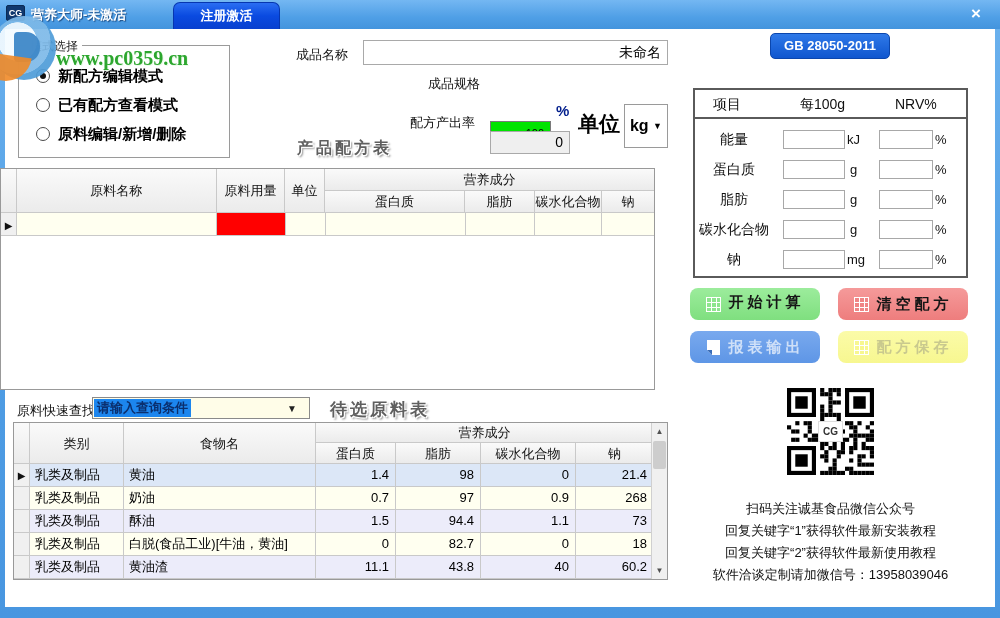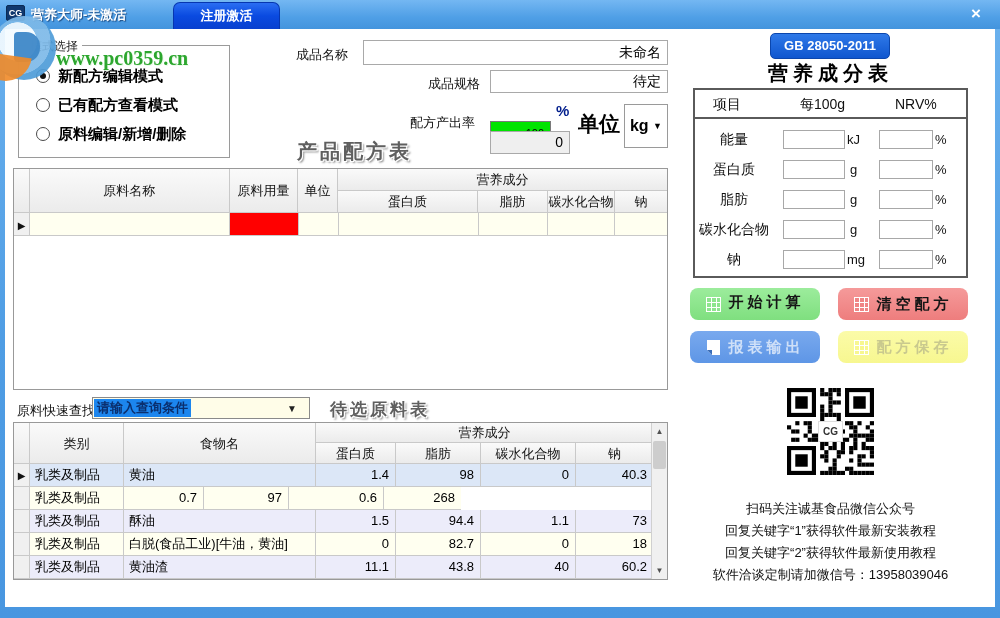--- a/index.html
+++ b/index.html
@@ -42,21 +42,21 @@
   .groupbox-title{left:26px;top:38px;background:#fff;padding:0 4px;font-size:12px;color:#222;}
   .radio-row{left:36px;height:22px;cursor:pointer;}
   .radio-circle{position:absolute;left:0;top:3px;width:14px;height:14px;border-radius:50%;
     border:1px solid #4a4a4a;background:#fff;}
   .radio-dot{position:absolute;left:3px;top:3px;width:6px;height:6px;border-radius:50%;background:#111;display:none;}
   .radio-row.on .radio-dot{display:block;}
   .radio-label{position:absolute;left:22px;top:1px;font-size:15px;font-weight:bold;white-space:nowrap;}
   
   .frm-label{color:#111;font-size:13px;}
   .txt{border:1px solid #a9a9a9;background:#fff;text-align:right;padding:0 6px;font-size:14px;line-height:23px;overflow:hidden;}
-  .caption-art{font-size:20px;font-weight:bold;letter-spacing:3px;color:#5f5f5f;white-space:nowrap;
+  .caption-art{font-size:16px;font-weight:bold;letter-spacing:3px;color:#5f5f5f;white-space:nowrap;
     text-shadow:-1px -1px 0 #fff,1px -1px 0 #fff,-1px 1px 0 #fff,1px 1px 0 #fff,2px 2px 2px #8a8a8a;}
   .unit-combo{left:624px;top:104px;width:44px;height:44px;border:1px solid #9a9a9a;background:#fff;
     font-size:16px;font-weight:bold;text-align:center;line-height:42px;cursor:pointer;}
   .unit-combo .arr{font-size:9px;vertical-align:2px;}
   
   .grid{border:1px solid #999;background:#fff;overflow:hidden;}
   .g-row{display:flex;}
   .g-cell{border-right:1px solid #c9c9c9;border-bottom:1px solid #c9c9c9;overflow:hidden;white-space:nowrap;}
   .g-head{background:linear-gradient(180deg,#fafafa,#ebebeb);text-align:center;color:#111;}
   .num{text-align:right;padding-right:6px;}
@@ -127,36 +127,35 @@
   </div>
   <div class="abs radio-row" id="radio2" style="top:124px;width:180px;">
     <span class="radio-circle"></span>
     <span class="radio-label">原料编辑/新增/删除</span>
   </div>
 
   <div class="abs frm-label" style="left:296px;top:46px;">成品名称</div>
   <div class="abs txt" style="left:363px;top:40px;width:305px;height:25px;">未命名</div>
 
   <div class="abs frm-label" style="left:428px;top:75px;">成品规格</div>
-  <div class="abs txt" style="left:490px;top:70px;width:178px;height:23px;line-height:21px;">待定</div>
 
   <div class="abs frm-label" style="left:410px;top:105px;margin-top:9px;">配方产出率</div>
   <div class="abs txt" style="left:490px;top:100px;width:61px;height:24px;line-height:22px;background:#00e400;border-color:#7a7a7a;font-size:11px;margin-top:21px;">100</div>
   <div class="abs" style="left:556px;top:102px;font-size:15px;font-weight:bold;color:#001d8c;">%</div>
   <div class="abs txt" style="left:490px;top:131px;width:80px;height:23px;line-height:21px;background:#efefef;">0</div>
 
   <div class="abs" style="left:578px;top:110px;font-size:21px;font-weight:bold;">单位</div>
   <div class="abs unit-combo">
     <span>kg</span>
     <span class="arr">▼</span>
   </div>
 
   <div class="abs caption-art" style="left:297px;top:138px;">产品配方表</div>
 
-  <div class="abs grid" style="left:13px;top:168px;width:655px;height:222px;">
+  <div class="abs grid" style="left:0;top:168px;width:655px;height:222px;">
 
     <div class="g-row" style="height:44px;">
       <div class="g-cell g-head" style="width:16px;height:44px;"></div>
       <div class="g-cell g-head" style="width:201px;height:44px;line-height:44px;">原料名称</div>
       <div class="g-cell g-head" style="width:69px;height:44px;line-height:44px;">原料用量</div>
       <div class="g-cell g-head" style="width:40px;height:44px;line-height:44px;">单位</div>
       <div style="width:329px;height:44px;">
         <div class="g-cell g-head" style="width:100%;height:22px;line-height:22px;border-right:none;">营养成分</div>
         <div class="g-row" style="height:22px;">
           <div class="g-cell g-head" style="width:140px;height:22px;line-height:22px;">蛋白质</div>
@@ -203,28 +202,29 @@
       </div>
     </div>
 
     <div class="g-row" style="height:23px;">
       <div class="g-cell sel-col" style="width:16px;line-height:22px;"><span class="arrow-glyph">▶</span></div>
       <div class="g-cell tname" style="width:94px;line-height:22px;background:#dce7f7;">乳类及制品</div>
       <div class="g-cell tname" style="width:192px;line-height:22px;background:#dce7f7;">黄油</div>
       <div class="g-cell num" style="width:80px;line-height:22px;background:#dce7f7;">1.4</div>
       <div class="g-cell num" style="width:85px;line-height:22px;background:#dce7f7;">98</div>
       <div class="g-cell num" style="width:95px;line-height:22px;background:#dce7f7;">0</div>
-      <div class="g-cell num" style="width:77px;line-height:22px;background:#dce7f7;border-right:none;">40.3</div>
+      <div class="g-cell num" style="width:77px;line-height:22px;background:#dce7f7;border-right:none;">21.4</div>
     </div>
     <div class="g-row" style="height:23px;">
       <div class="g-cell sel-col" style="width:16px;"></div>
       <div class="g-cell tname" style="width:94px;line-height:22px;background:#fffff0;">乳类及制品</div>
+      <div class="g-cell tname" style="width:192px;line-height:22px;background:#fffff0;">奶油</div>
       <div class="g-cell num" style="width:80px;line-height:22px;background:#fffff0;">0.7</div>
       <div class="g-cell num" style="width:85px;line-height:22px;background:#fffff0;">97</div>
-      <div class="g-cell num" style="width:95px;line-height:22px;background:#fffff0;">0.6</div>
+      <div class="g-cell num" style="width:95px;line-height:22px;background:#fffff0;">0.9</div>
       <div class="g-cell num" style="width:77px;line-height:22px;background:#fffff0;border-right:none;">268</div>
     </div>
     <div class="g-row" style="height:23px;">
       <div class="g-cell sel-col" style="width:16px;"></div>
       <div class="g-cell tname" style="width:94px;line-height:22px;background:#ececfa;">乳类及制品</div>
       <div class="g-cell tname" style="width:192px;line-height:22px;background:#ececfa;">酥油</div>
       <div class="g-cell num" style="width:80px;line-height:22px;background:#ececfa;">1.5</div>
       <div class="g-cell num" style="width:85px;line-height:22px;background:#ececfa;text-align:right;">94.4</div>
       <div class="g-cell num" style="width:95px;line-height:22px;background:#ececfa;">1.1</div>
       <div class="g-cell num" style="width:77px;line-height:22px;background:#ececfa;border-right:none;">73</div>
@@ -249,21 +249,20 @@
     </div>
   </div>
 
   <div class="abs sbar" style="left:651px;top:423px;width:16px;height:156px;">
     <div class="sbtn" style="top:0;">▲</div>
     <div class="sthumb" style="top:18px;height:28px;"></div>
     <div class="sbtn" style="bottom:0;">▼</div>
   </div>
 
   <div class="abs gb-btn">GB 28050-2011</div>
-  <div class="abs nut-title">营养成分表</div>
 
   <div class="abs nut-panel">
     <div class="nut-hrow">
       <span class="nut-h" style="left:18px;">项目</span>
       <span class="nut-h" style="left:105px;">每100g</span>
       <span class="nut-h" style="left:200px;">NRV%</span>
     </div>
 
     <div>
       <span class="nut-label" style="left:0;width:78px;top:41px;">能量</span>

